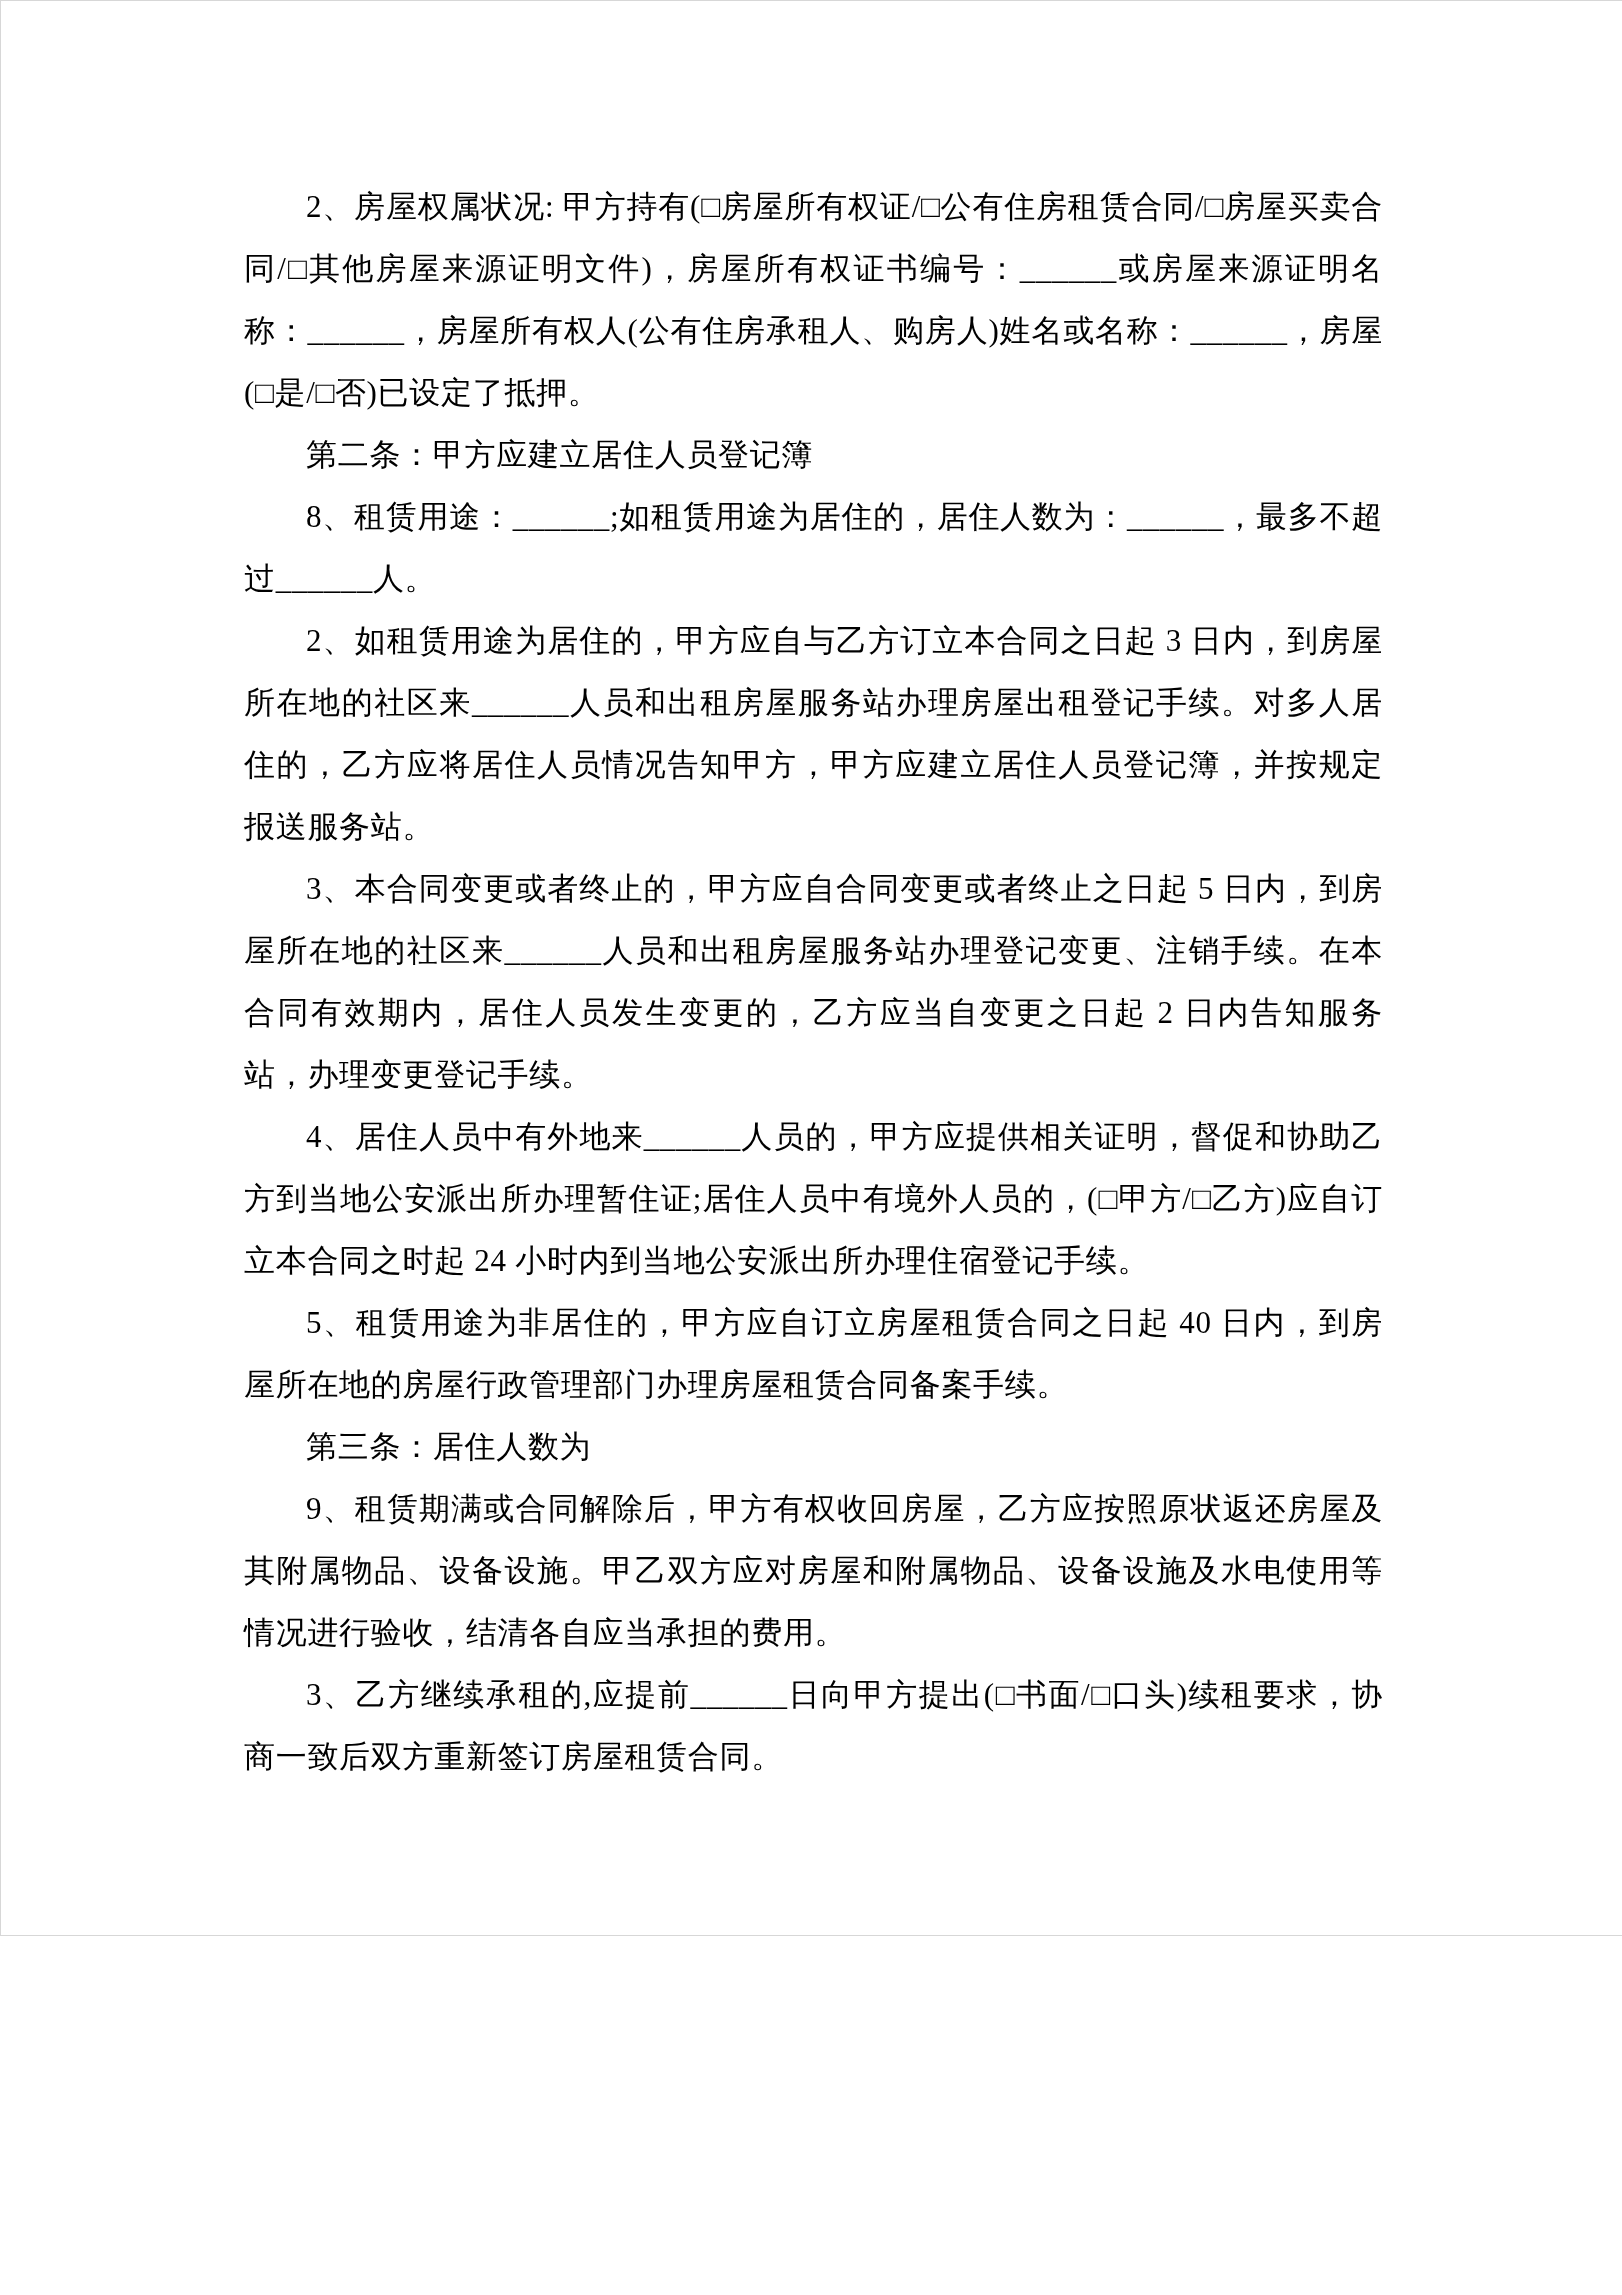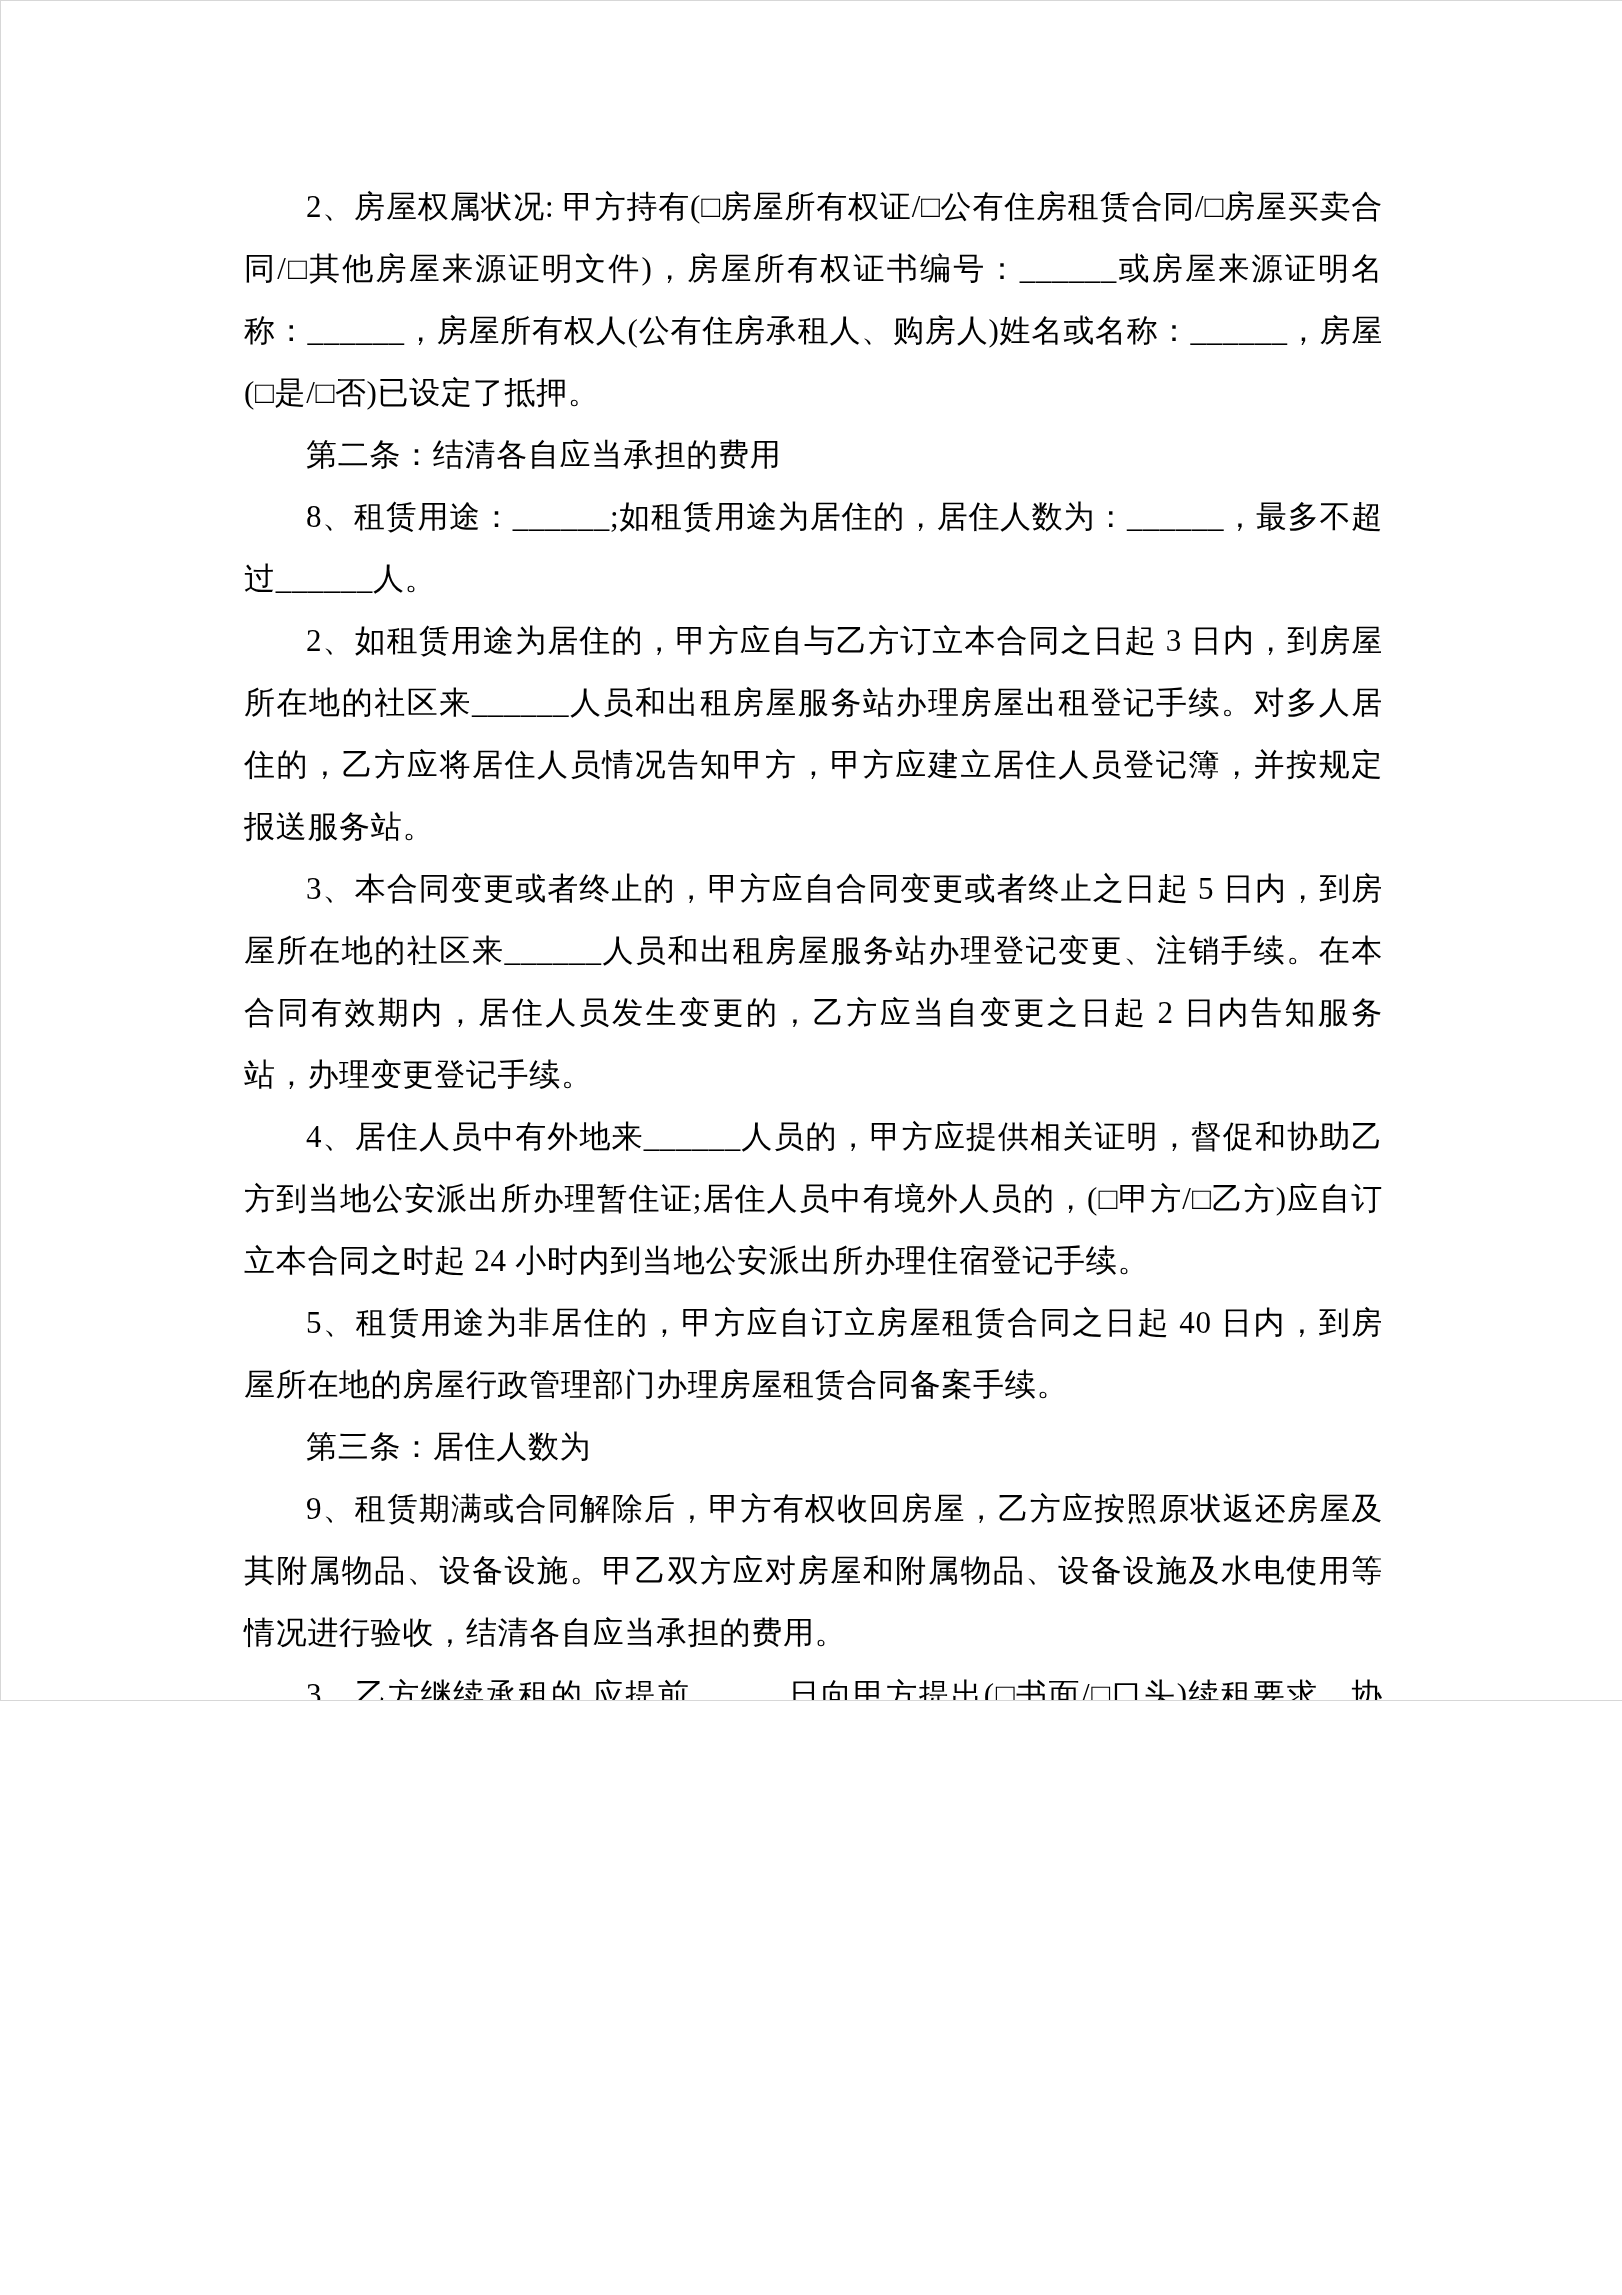--- a/index.html
+++ b/index.html
@@ -3,21 +3,21 @@
 <meta charset="utf-8">
 <style>
   html, body {
     margin: 0;
     padding: 0;
     background: #ffffff;
   }
   .page {
     position: relative;
     width: 1623px;
-    height: 1701px;
+    height: 1936px;
     background: #ffffff;
     box-sizing: border-box;
     border: 1.3px solid #d7d7d7;
     overflow: hidden;
     font-family: "Liberation Serif", "DejaVu Serif", serif;
     color: #000000;
   }
   .content {
     position: absolute;
     top: 175px;
@@ -40,21 +40,21 @@
     text-align: left;
     font-weight: normal;
   }
 </style>
 </head>
 <body>
 
 <div class="page">
   <div class="content">
     <p class="para">2、房屋权属状况: 甲方持有(□房屋所有权证/□公有住房租赁合同/□房屋买卖合同/□其他房屋来源证明文件)，房屋所有权证书编号：______或房屋来源证明名称：______，房屋所有权人(公有住房承租人、购房人)姓名或名称：______，房屋(□是/□否)已设定了抵押。</p>
-    <p class="section-heading">第二条：结清各自应当承担的费用</p>
+    <p class="section-heading">第二条：甲方应建立居住人员登记簿</p>
     <p class="para">8、租赁用途：______;如租赁用途为居住的，居住人数为：______，最多不超过______人。</p>
     <p class="para">2、如租赁用途为居住的，甲方应自与乙方订立本合同之日起 3 日内，到房屋所在地的社区来______人员和出租房屋服务站办理房屋出租登记手续。对多人居住的，乙方应将居住人员情况告知甲方，甲方应建立居住人员登记簿，并按规定报送服务站。</p>
     <p class="para">3、本合同变更或者终止的，甲方应自合同变更或者终止之日起 5 日内，到房屋所在地的社区来______人员和出租房屋服务站办理登记变更、注销手续。在本合同有效期内，居住人员发生变更的，乙方应当自变更之日起 2 日内告知服务站，办理变更登记手续。</p>
     <p class="para">4、居住人员中有外地来______人员的，甲方应提供相关证明，督促和协助乙方到当地公安派出所办理暂住证;居住人员中有境外人员的，(□甲方/□乙方)应自订立本合同之时起 24 小时内到当地公安派出所办理住宿登记手续。</p>
     <p class="para">5、租赁用途为非居住的，甲方应自订立房屋租赁合同之日起 40 日内，到房屋所在地的房屋行政管理部门办理房屋租赁合同备案手续。</p>
     <p class="section-heading">第三条：居住人数为</p>
     <p class="para">9、租赁期满或合同解除后，甲方有权收回房屋，乙方应按照原状返还房屋及其附属物品、设备设施。甲乙双方应对房屋和附属物品、设备设施及水电使用等情况进行验收，结清各自应当承担的费用。</p>
     <p class="para">3、乙方继续承租的,应提前______日向甲方提出(□书面/□口头)续租要求，协商一致后双方重新签订房屋租赁合同。</p>
   </div>
 </div>

